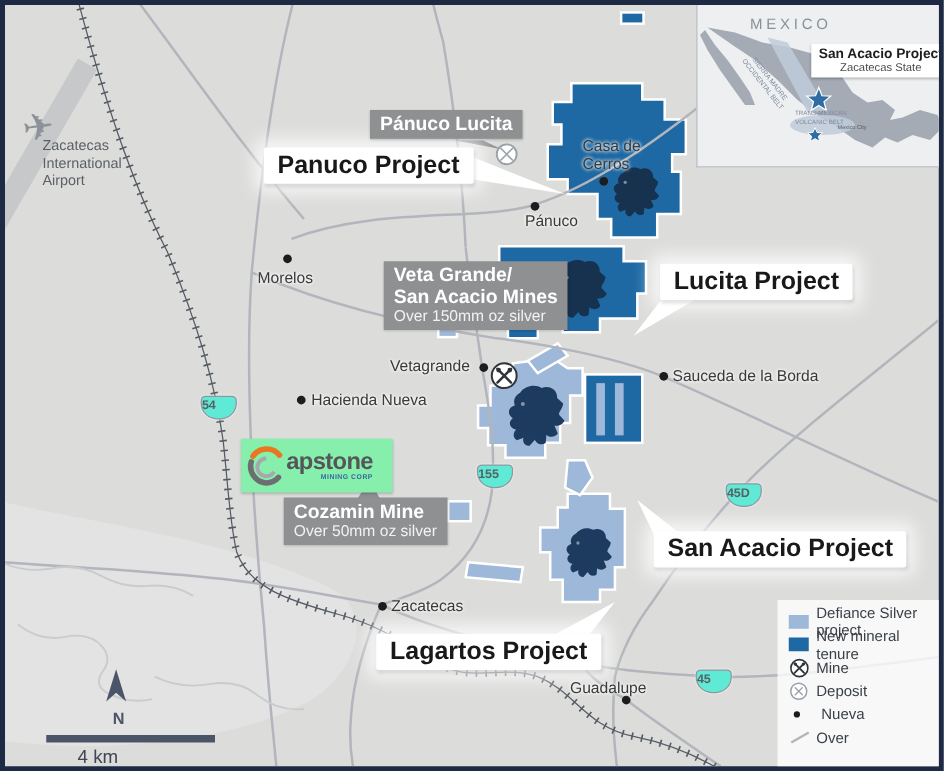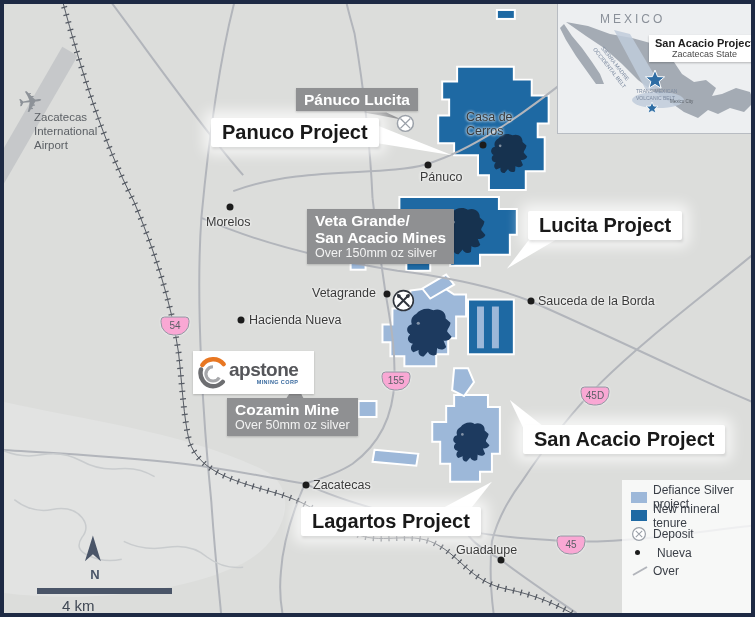--- a/index.html
+++ b/index.html
@@ -17,32 +17,32 @@
     box-shadow:0 0 14px 7px rgba(255,255,255,.75),1px 2px 3px rgba(0,0,0,.3);text-align:right;}
   
   .gray-label{position:absolute;background:#8f9092;color:#ffffff;padding:3px 8px;
     line-height:1.1;white-space:nowrap;box-shadow:0 1px 2px rgba(0,0,0,.2);}
   .gray-label .t1{font-weight:bold;font-size:15.5px;}
   .gray-label .t2{font-size:12.5px;color:#f2f2f2;margin-top:1px;}
   
   .airport-text{position:absolute;left:30px;top:106px;font-size:11.5px;color:#5c6065;line-height:1.22;}
   .plane{position:absolute;left:14px;top:80px;font-size:30px;color:#8d9298;transform:rotate(-8deg);}
   
-  .shield{position:absolute;width:27px;height:17px;background:#f9a8d4;
+  .shield{position:absolute;width:27px;height:17px;background:#5eead4;
     border:1px solid #9096a0;border-radius:4px 4px 13px 13px/4px 4px 13px 13px;
-    font-size:10px;color:#5a5f66;text-align:center;line-height:16px;
-    transform:translate(-50%,-50%);box-shadow:0 0 2px rgba(255,255,255,.8);}
+    font-size:10px;color:#5a5f66;text-align:left;line-height:16px;
+    transform:translate(-50%,-50%);box-shadow:0 0 2px rgba(255,255,255,.8);font-weight:bold;}
   
   .legend{position:absolute;left:618px;top:476px;width:133px;height:141px;
     background:rgba(255,255,255,.78);padding:8px 0 0 9px;box-sizing:border-box;}
   .lg-row{display:flex;align-items:center;height:18.5px;font-size:12px;color:#3a3f47;}
   .lg-ic{width:22px;display:flex;align-items:center;justify-content:flex-start;flex:0 0 22px;}
   .sw{width:16px;height:11px;display:inline-block;}
   
-  .capstone{position:absolute;left:189px;top:347px;width:121px;height:43px;background:#ffffff;
+  .capstone{position:absolute;left:189px;top:347px;width:121px;height:43px;background:#86efac;
     display:flex;align-items:center;padding:0 4px;box-sizing:border-box;box-shadow:0 1px 2px rgba(0,0,0,.2);}
   .cword{font-weight:bold;font-size:19px;color:#55565a;letter-spacing:-.5px;line-height:1;}
   .ctag{font-size:5.5px;color:#38699e;text-align:right;letter-spacing:.4px;margin-top:1px;font-weight:bold;}
   
   .north-n{position:absolute;left:82px;top:563px;font-size:13px;font-weight:bold;color:#4a5568;width:18px;text-align:center;}
   .scalebar{position:absolute;left:33px;top:584px;width:135px;height:6px;background:#4a5568;}
   .scaletext{position:absolute;left:58px;top:593px;width:60px;font-size:15px;color:#3f4754;}
   
   .inset{position:absolute;left:553px;top:0;width:198px;height:129px;background:#edeff1;
     border-left:1px solid #b8bcc2;border-bottom:1px solid #b8bcc2;overflow:hidden;}
@@ -246,20 +246,31 @@
       <span class="lg-ic">
           <span class="sw" style="background:#9db8d9;"></span>
         </span>
       <span>Defiance Silver project</span>
     </div>
     <div class="lg-row">
       <span class="lg-ic">
           <span class="sw" style="background:#1e69a3;"></span>
         </span>
       <span>New mineral tenure</span>
+    </div>
+    <div class="lg-row">
+      <span class="lg-ic">
+          <svg width="17" height="17" viewBox="0 0 20 20">
+        <circle cx="10" cy="10" r="8" fill="#fff" stroke="#2f343c" stroke-width="1.5"></circle>
+        <path d="M5.5,14.5 L14.5,5.5 M14.5,14.5 L5.5,5.5" stroke="#2f343c" stroke-width="1.8" stroke-linecap="round"></path>
+        <circle cx="6.2" cy="6.2" r="1.6" fill="#2f343c"></circle>
+            <circle cx="13.8" cy="6.2" r="1.6" fill="#2f343c"></circle>
+      </svg>
+        </span>
+      <span>Mine</span>
     </div>
     <div class="lg-row">
       <span class="lg-ic">
           <svg width="16" height="16" viewBox="0 0 20 20">
         <circle cx="10" cy="10" r="8" fill="#fff" stroke="#9aa0a8" stroke-width="1.5"></circle>
         <path d="M6,6 L14,14 M14,6 L6,14" stroke="#9aa0a8" stroke-width="1.3"></path>
       </svg>
         </span>
       <span>Deposit</span>
     </div>

